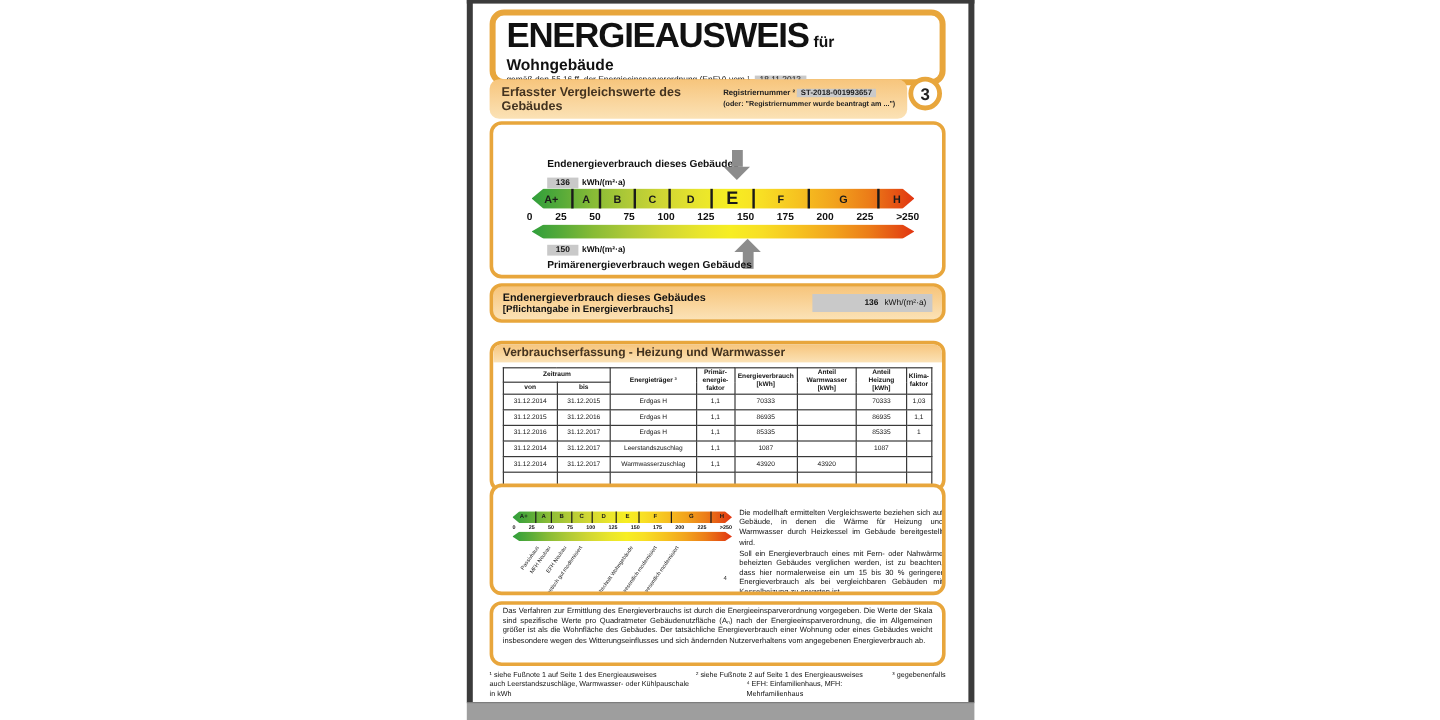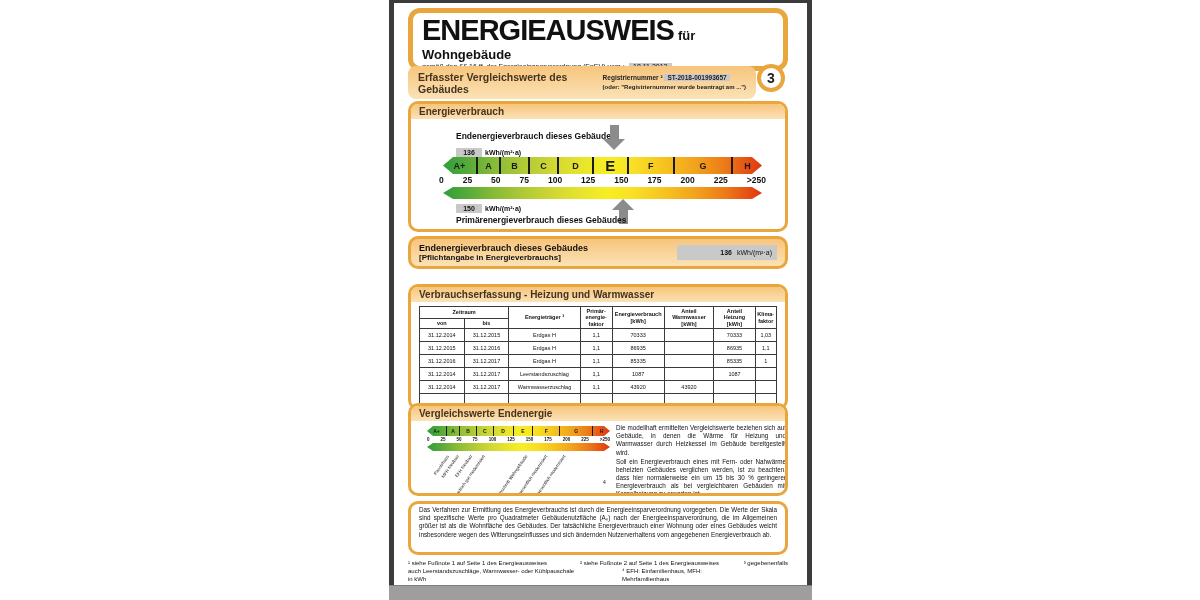--- a/index.html
+++ b/index.html
@@ -111,21 +111,20 @@
     <div class="erfasst-box">
       <span class="erfasst-title">Erfasster Vergleichswerte des Gebäudes</span>
       <div class="reg">
         <div><span class="reg-label">Registriernummer ²</span> <span class="reg-chip">ST-2018-001993657</span></div>
         <div class="reg-note">(oder: "Registriernummer wurde beantragt am ...")</div>
       </div>
     </div>
     <div class="page-circle">3</div>
 
     <section class="box sec-energie">
-      <div class="box-header">Energieverbrauch</div>
       <div class="end-label">Endenergieverbrauch dieses Gebäudes</div>
       <div class="arrow ad">
           <div class="stem"></div>
           <div class="head-down"></div>
         </div>
       <div class="chip-row ct">
         <span class="chip-val">136</span>
         <span>kWh/(m²·a)</span>
       </div>
 
@@ -156,21 +155,21 @@
       <div class="ebar-plain grad pt"></div>
 
       <div class="arrow au">
           <div class="head-up"></div>
           <div class="stem"></div>
         </div>
       <div class="chip-row cb">
         <span class="chip-val">150</span>
         <span>kWh/(m²·a)</span>
       </div>
-      <div class="prim-label">Primärenergieverbrauch dieses Gebäudes</div>
+      <div class="prim-label">Primärenergieverbrauch wegen Gebäudes</div>
     </section>
 
     <section class="sec-endenergie">
       <div class="ee-text">
         <div class="ee-l1">Endenergieverbrauch dieses Gebäudes</div>
         <div class="ee-l2">[Pflichtangabe in Energieverbrauchs]</div>
       </div>
       <div class="ee-chip">
         <span class="v">136</span>
         <span>kWh/(m²·a)</span>
@@ -262,21 +261,20 @@
               <td></td>
               <td></td>
               <td></td>
               <td></td>
         </tr>
       </tbody>
         </table>
     </section>
 
     <section class="box sec-vergleich">
-      <div class="box-header">Vergleichswerte Endenergie</div>
       <div class="mini-scale">
         <div class="mini-letters grad pts">
           <div class="mseg" style="width:10.9%">A+</div>
           <div class="mseg" style="width:7.3%">A</div>
           <div class="mseg" style="width:9.1%">B</div>
           <div class="mseg" style="width:9.1%">C</div>
           <div class="mseg" style="width:10.9%">D</div>
           <div class="mseg" style="width:10.9%">E</div>
           <div class="mseg" style="width:14.5%">F</div>
           <div class="mseg" style="width:18.2%">G</div>

